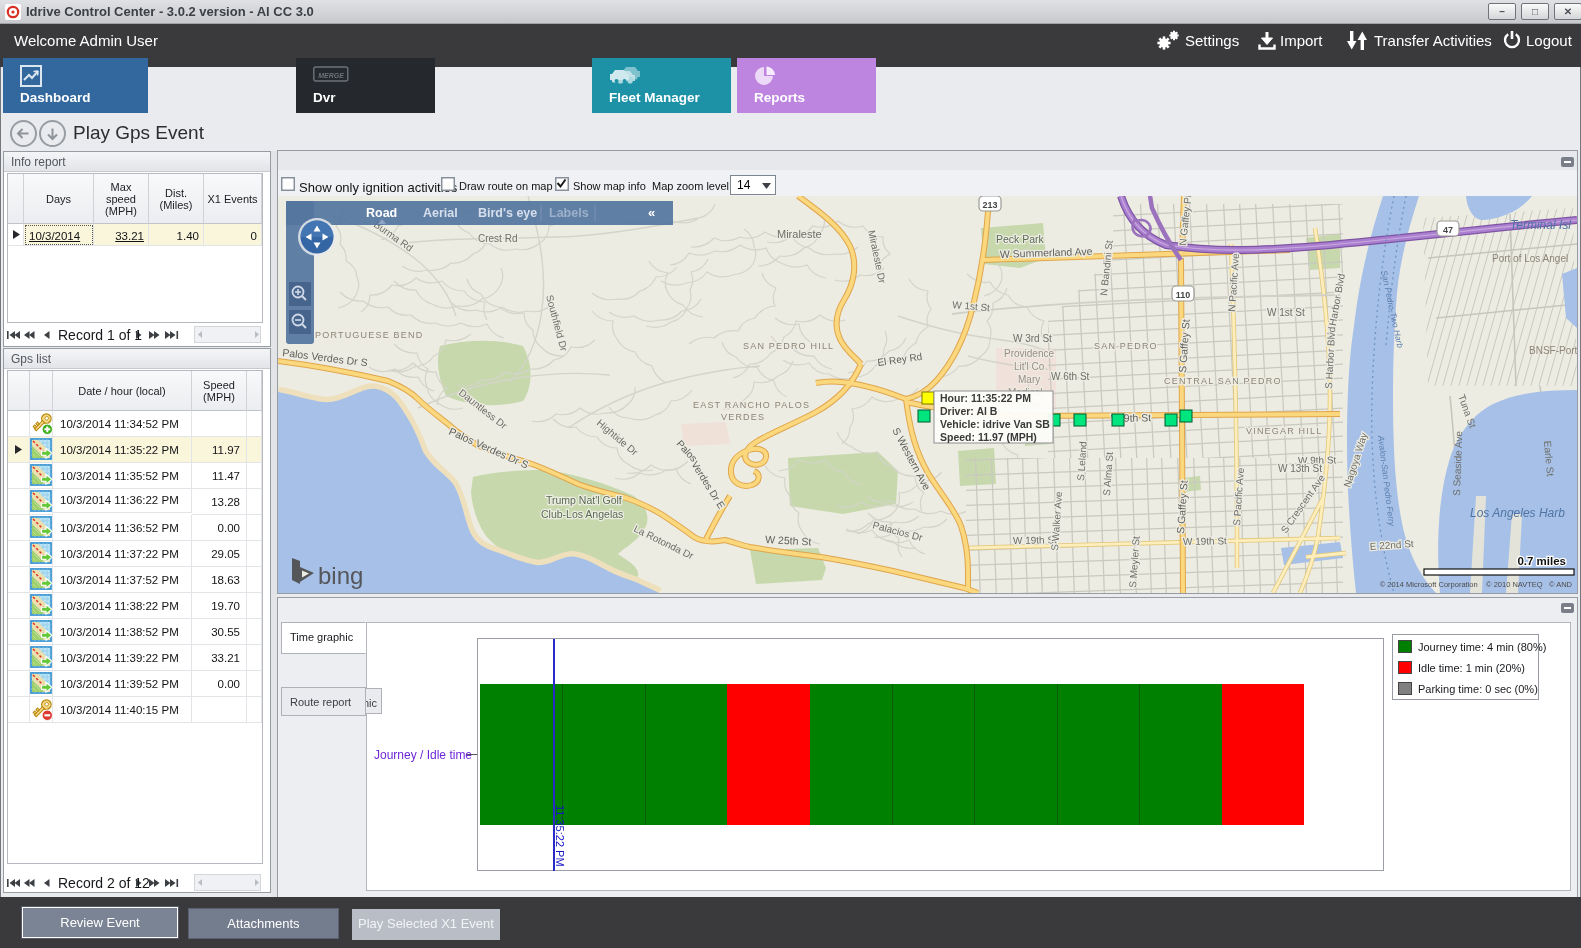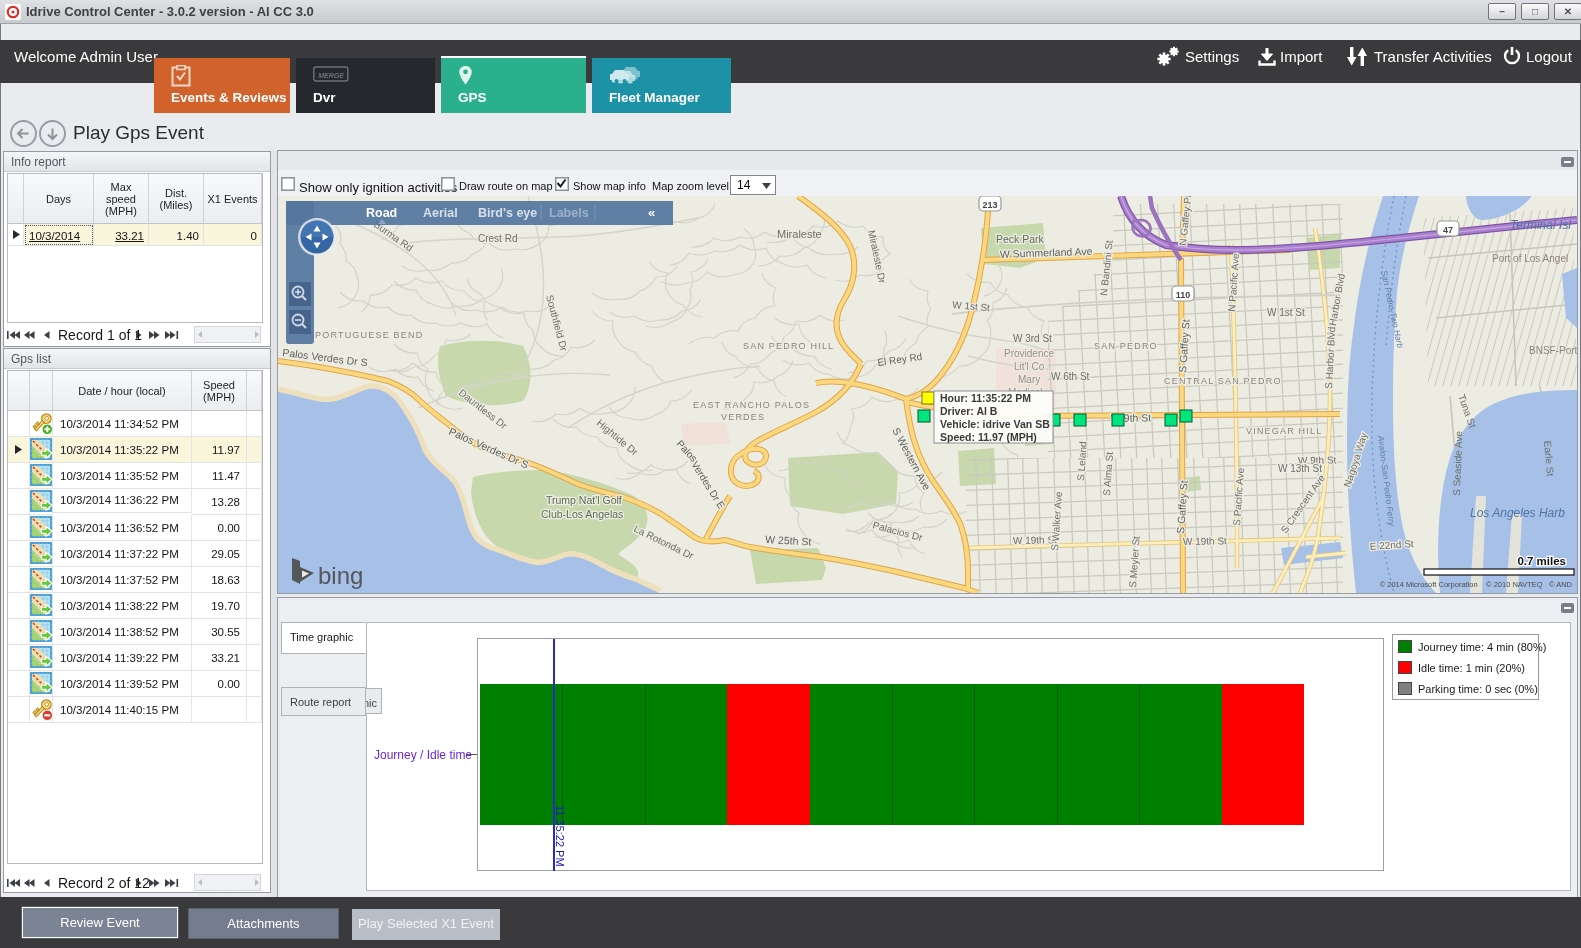--- a/index.html
+++ b/index.html
@@ -2,21 +2,21 @@
 <html><head><meta charset="utf-8"><title>Idrive Control Center</title><style>
 *{margin:0;padding:0;box-sizing:border-box;}
 html,body{width:1581px;height:948px;overflow:hidden;font-family:"Liberation Sans",sans-serif;background:#e9ebee;}
 .abs{position:absolute;}
 #win{position:absolute;left:0;top:0;width:1581px;height:948px;outline:1px solid #74777c;outline-offset:-1px;}
 
 #titlebar{left:0;top:0;width:1581px;height:24px;background:linear-gradient(#dfe1e4,#c7c9cd);border-bottom:1px solid #9fa2a7;}
 #titletext{left:26px;top:4px;font-size:13px;font-weight:bold;color:#3c3f44;}
 .winbtn{top:3px;width:28px;height:17px;background:linear-gradient(#fbfbfb,#d4d5d8);border:1px solid #70747a;border-radius:2px;color:#4a4e54;font-size:10px;font-weight:bold;text-align:center;line-height:15px;}
 
-#welcome{left:0;top:40px;width:1581px;height:43px;background:#3a3a3c;}
+#welcome{left:0;top:24px;width:1581px;height:43px;background:#3a3a3c;}
 #welcome .wt{position:absolute;top:8px;color:#fff;font-size:15px;}
 
 .tab{top:58px;height:55px;color:#fff;}
 .tab .lbl{position:absolute;left:17px;bottom:8px;font-size:13.5px;font-weight:bold;}
 .tab svg{position:absolute;left:17px;top:7px;}
 .circbtn{top:120px;width:27px;height:27px;border:2px solid #989ca3;border-radius:50%;}
 #pghtitle{left:73px;top:122px;font-size:19px;color:#2b2d31;}
 
 .panel{border:1px solid #979ba2;background:#fff;}
 .ptitle{position:absolute;left:0;top:0;right:0;height:20px;background:linear-gradient(#f4f5f7,#e2e4e8);border-bottom:1px solid #c6c9ce;color:#53575e;font-size:12px;padding:3px 0 0 7px;}
@@ -84,53 +84,53 @@
           <path d="M10.5 11 h9.5 L15.3 2.5 Z"></path>
         </g>
       </svg>
 <span class="wt" style="left:1374px">Transfer Activities</span>
 <svg class="abs" style="left:1502px;top:6px" width="20" height="20" viewBox="0 0 20 20">
 <path d="M6.2 4.2 A7 7 0 1 0 13.8 4.2" fill="none" stroke="#fff" stroke-width="2.4"></path>
         <line x1="10" y1="1" x2="10" y2="9" stroke="#fff" stroke-width="2.6"></line>
       </svg>
 <span class="wt" style="left:1526px">Logout</span>
 </div>
-<div class="abs tab" style="left:154px;width:136px;background:#d2622b;">
-      <svg width="20" height="22" viewBox="0 0 20 22">
-        <rect x="1.5" y="2.5" width="17" height="18" fill="none" stroke="#f2d9cb" stroke-width="2"></rect>
-        <rect x="6" y="0.5" width="8" height="4" fill="#d2622b" stroke="#f2d9cb" stroke-width="1.6"></rect>
-        <polyline points="6,11 9,14.5 14,7.5" fill="none" stroke="#f2d9cb" stroke-width="2"></polyline>
-      </svg>
-      <span class="lbl">Events &amp; Reviews</span>
+<div class="abs tab" style="left:3px;width:145px;background:#33689e;">
+      <svg width="22" height="22" viewBox="0 0 22 22">
+        <rect x="1" y="1" width="20" height="20" fill="none" stroke="#dbe6ef" stroke-width="2"></rect>
+        <polyline points="4,15 9,10 12,13 18,6" fill="none" stroke="#dbe6ef" stroke-width="2"></polyline>
+        <path d="M18 6 l-4.5 0.5 M18 6 l-0.5 4.5" stroke="#dbe6ef" stroke-width="1.6" fill="none"></path>
+      </svg>
+      <span class="lbl">Dashboard</span>
     </div>
 <div class="abs tab" style="left:296px;width:139px;background:#25282c;">
       <svg width="36" height="18" viewBox="0 0 36 18">
         <rect x="0.8" y="2" width="34" height="14" rx="2" fill="none" stroke="#6d7279" stroke-width="1.4"></rect>
         <text x="18" y="12.5" text-anchor="middle" font-size="7" font-style="italic" font-weight="bold" fill="#6d7279" font-family="Liberation Sans">MERGE</text>
       </svg>
       <span class="lbl">Dvr</span>
-    </div>
-<div class="abs tab" style="left:441px;width:145px;background:#2bb08d; box-shadow:0 -2px 0 #fdfdfd;">
-      <svg width="15" height="21" viewBox="0 0 15 21">
-        <path d="M7.5 1 C11.2 1 13.8 3.7 13.8 7 C13.8 11.5 7.5 19.5 7.5 19.5 C7.5 19.5 1.2 11.5 1.2 7 C1.2 3.7 3.8 1 7.5 1 Z" fill="#dff3ec"></path>
-        <circle cx="7.5" cy="6.8" r="2.4" fill="#2bb08d"></circle>
-      </svg>
-      <span class="lbl">GPS</span>
     </div>
 <div class="abs tab" style="left:592px;width:139px;background:#1d92a6;">
       <svg width="34" height="22" viewBox="0 0 34 22">
         <g fill="#cfe9ee">
           <path d="M3 9 l3-4 h9 l3 4 h2 v6 h-2.3 a2.6 2.6 0 0 1-5.2 0 h-4.5 a2.6 2.6 0 0 1-5.2 0 H1 v-6 Z" opacity=".55" transform="translate(11,-3)"></path>
           <path d="M3 9 l3-4 h9 l3 4 h2 v6 h-2.3 a2.6 2.6 0 0 1-5.2 0 h-4.5 a2.6 2.6 0 0 1-5.2 0 H1 v-6 Z" opacity=".8" transform="translate(6,1)"></path>
           <path d="M3 9 l3-4 h9 l3 4 h2 v6 h-2.3 a2.6 2.6 0 0 1-5.2 0 h-4.5 a2.6 2.6 0 0 1-5.2 0 H1 v-6 Z"></path>
           <circle cx="7.5" cy="16" r="2" fill="#1d92a6"></circle>
           <circle cx="15.5" cy="16" r="2" fill="#1d92a6"></circle>
         </g>
       </svg>
       <span class="lbl">Fleet Manager</span>
+    </div>
+<div class="abs tab" style="left:737px;width:139px;background:#bd85e0;">
+      <svg width="22" height="22" viewBox="0 0 22 22">
+        <path d="M10 2 A9 9 0 1 0 19 11 L10 11 Z" fill="#ecd9f8"></path>
+        <path d="M12.5 1.5 A9 9 0 0 1 21 10 L12.5 10 Z" fill="#f6ecfd"></path>
+      </svg>
+      <span class="lbl">Reports</span>
     </div>
 <div class="abs circbtn" style="left:10px"></div>
 <svg class="abs" style="left:10px;top:120px" width="27" height="27">
       <path d="M18.5 13.5 H8.5 M12.5 9 l-4.5 4.5 4.5 4.5" fill="none" stroke="#8f939a" stroke-width="2"></path>
     </svg>
 <div class="abs circbtn" style="left:39px"></div>
 <svg class="abs" style="left:39px;top:120px" width="27" height="27">
       <path d="M13.5 8.5 V18.5 M9 14.5 l4.5 4.5 4.5-4.5" fill="none" stroke="#8f939a" stroke-width="2"></path>
     </svg>
 <div class="abs" id="pghtitle">Play Gps Event</div>

